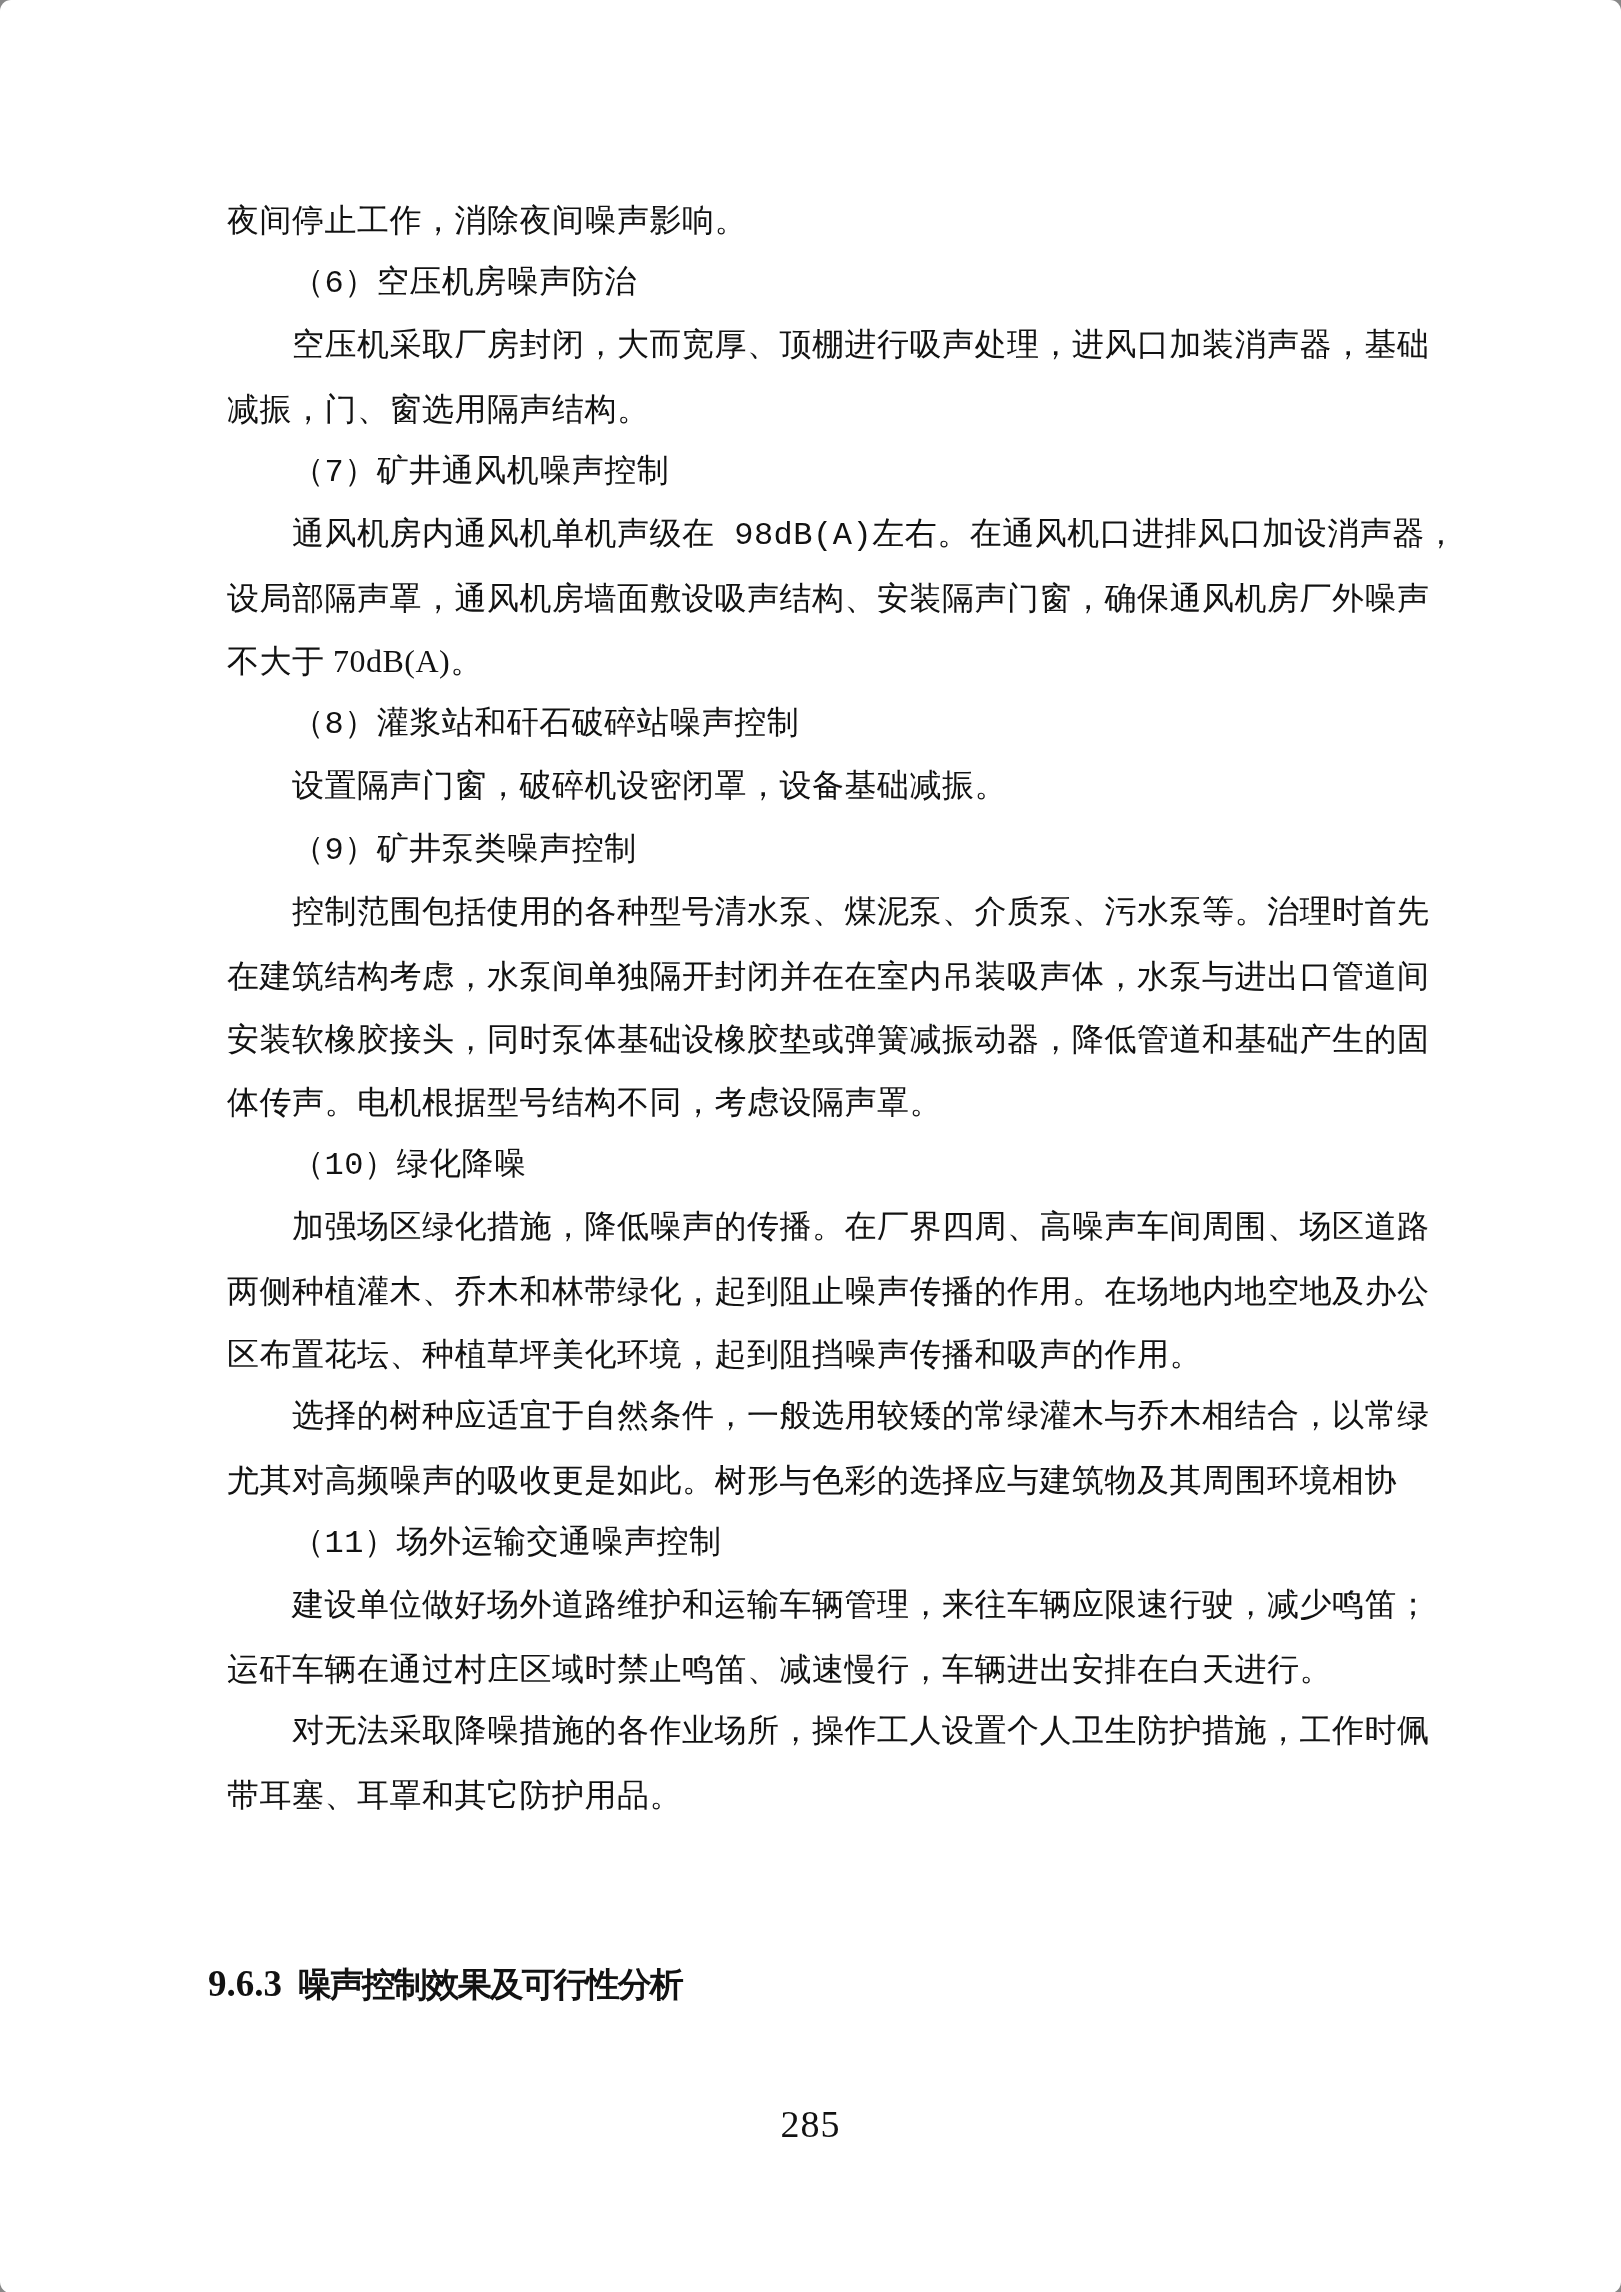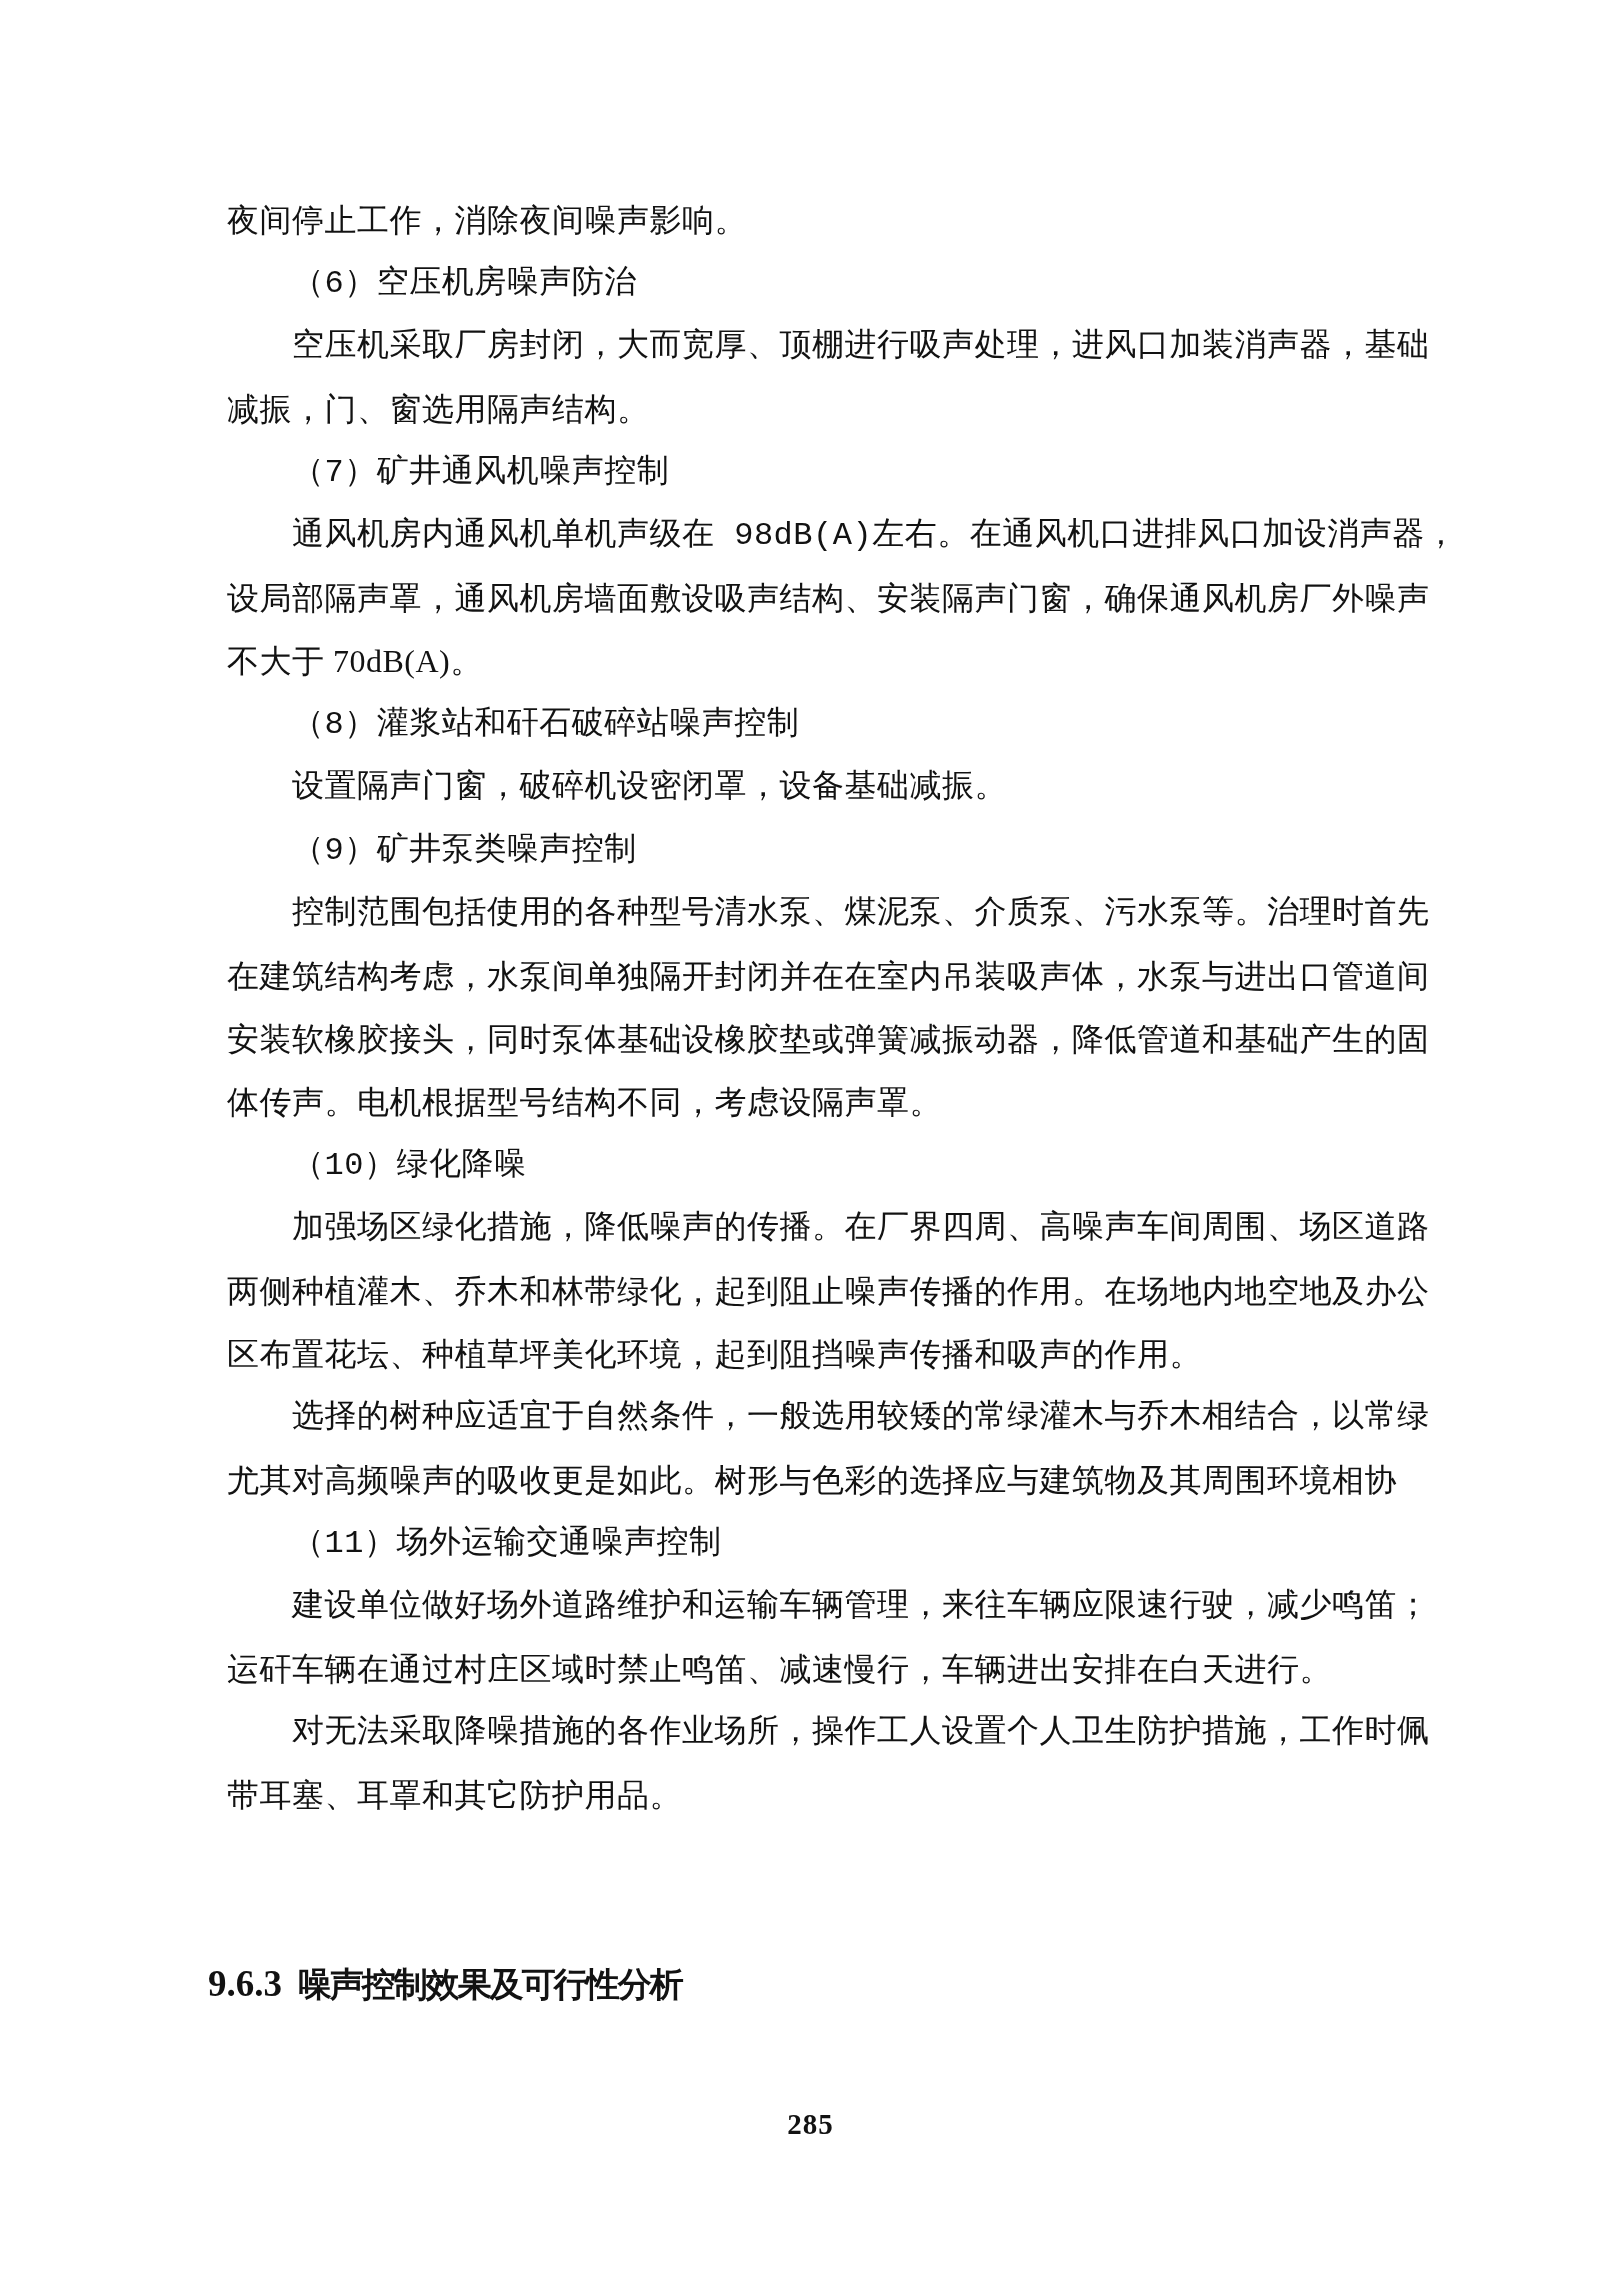--- a/index.html
+++ b/index.html
@@ -5,20 +5,21 @@
   html,body{margin:0;padding:0;background:#888;}
   .page{
     position:relative;
     width:1621px;
     height:2293px;
     background:#ffffff;
     margin:0 auto;
     overflow:hidden;
     font-family:"Liberation Serif","DejaVu Serif",serif;
     color:#121212;
+    border-radius:11px;
   }
   .doc-body{
     position:absolute;
     left:227px;
     top:189px;
     width:1215px;
   }
   .doc-line{
     height:63px;
     line-height:63px;
@@ -48,24 +49,23 @@
     font-size:34px;
     letter-spacing:-2px;
     margin-left:15.7px;
   }
   .page-number{
     position:absolute;
     left:0;
     top:2105px;
     width:100%;
     text-align:center;
-    font-size:29px;
+    font-size:38px;
     line-height:39px;
     letter-spacing:1px;
-    font-weight:bold;
   }
 </style>
 </head>
 <body>
 
 <div class="page">
 
   <div class="doc-body">
     <div class="doc-line">夜间停止工作，消除夜间噪声影响。</div>
     <div class="doc-line indent">（6）空压机房噪声防治</div>

